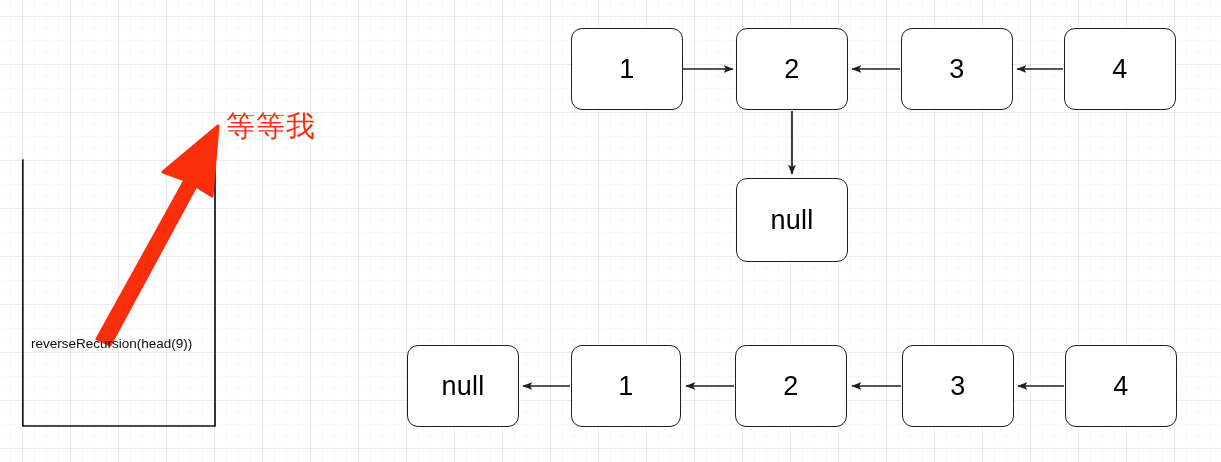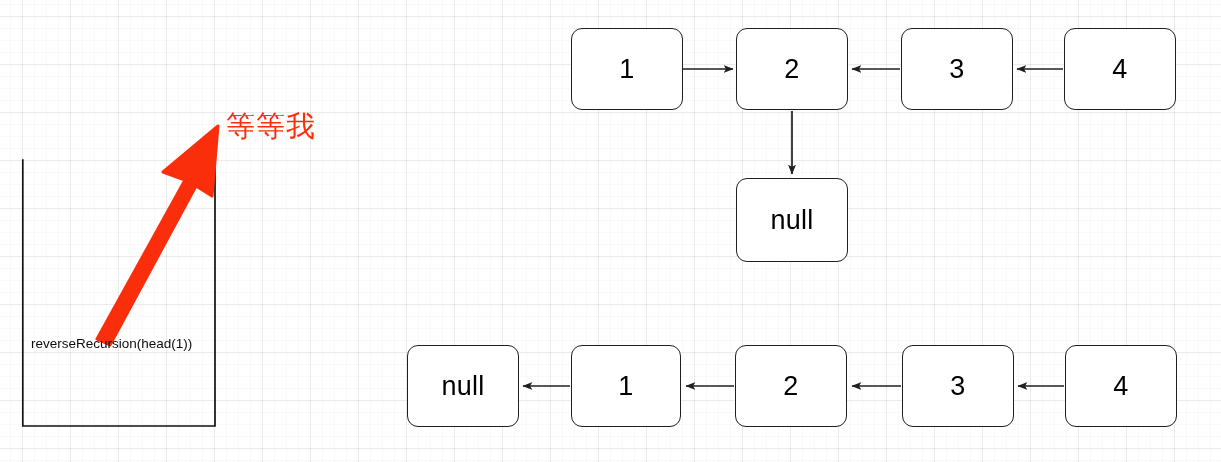--- a/index.html
+++ b/index.html
@@ -127,17 +127,17 @@
   <div class="node" style="left:407px; top:345px; width:112px; height:82px;">null</div>
 
   <div class="node" style="left:571px; top:345px; width:110px; height:82px;">1</div>
 
   <div class="node" style="left:735px; top:345px; width:112px; height:82px;">2</div>
 
   <div class="node" style="left:902px; top:345px; width:112px; height:82px;">3</div>
 
   <div class="node" style="left:1065px; top:345px; width:112px; height:82px;">4</div>
 
-  <div class="stack-label" style="left:31px; top:336px;">reverseRecursion(head(1))</div>
+  <div class="stack-label" style="left:31px; top:336px;">reverseRecursion(head(9))</div>
 
   <div class="red-note" style="left:226px; top:107px;">等等我</div>
 
 </div>
 
 </body></html>

